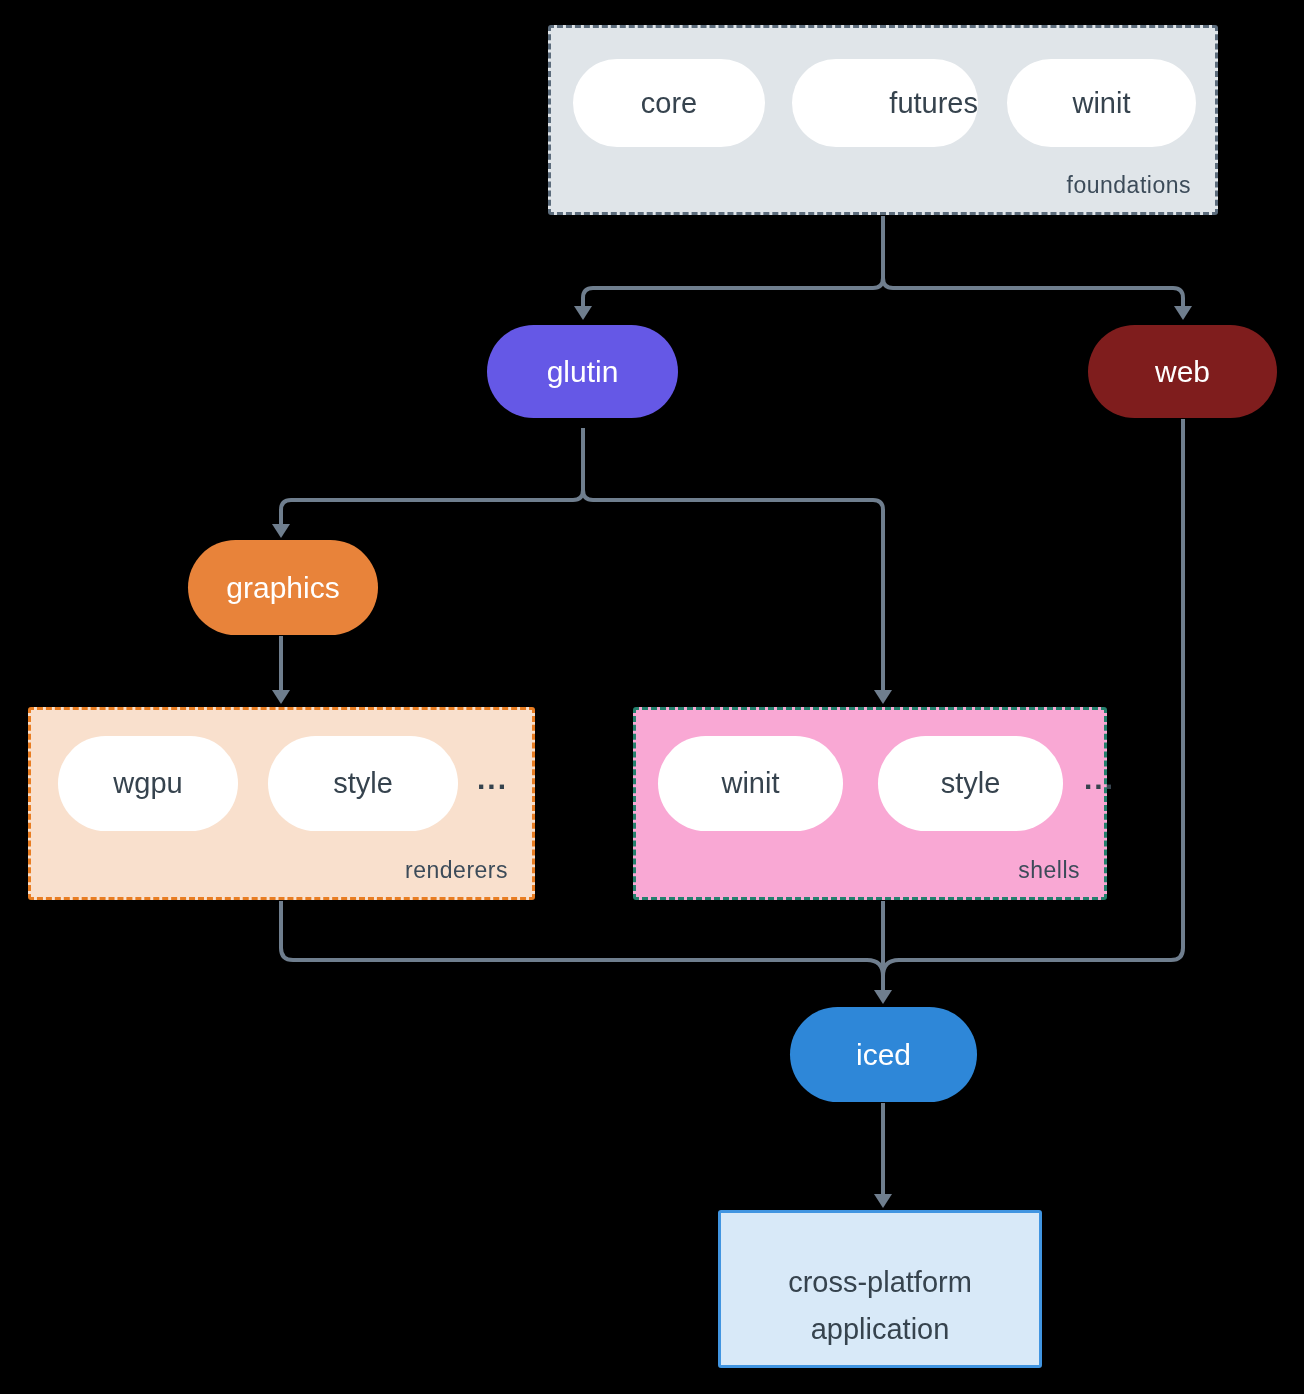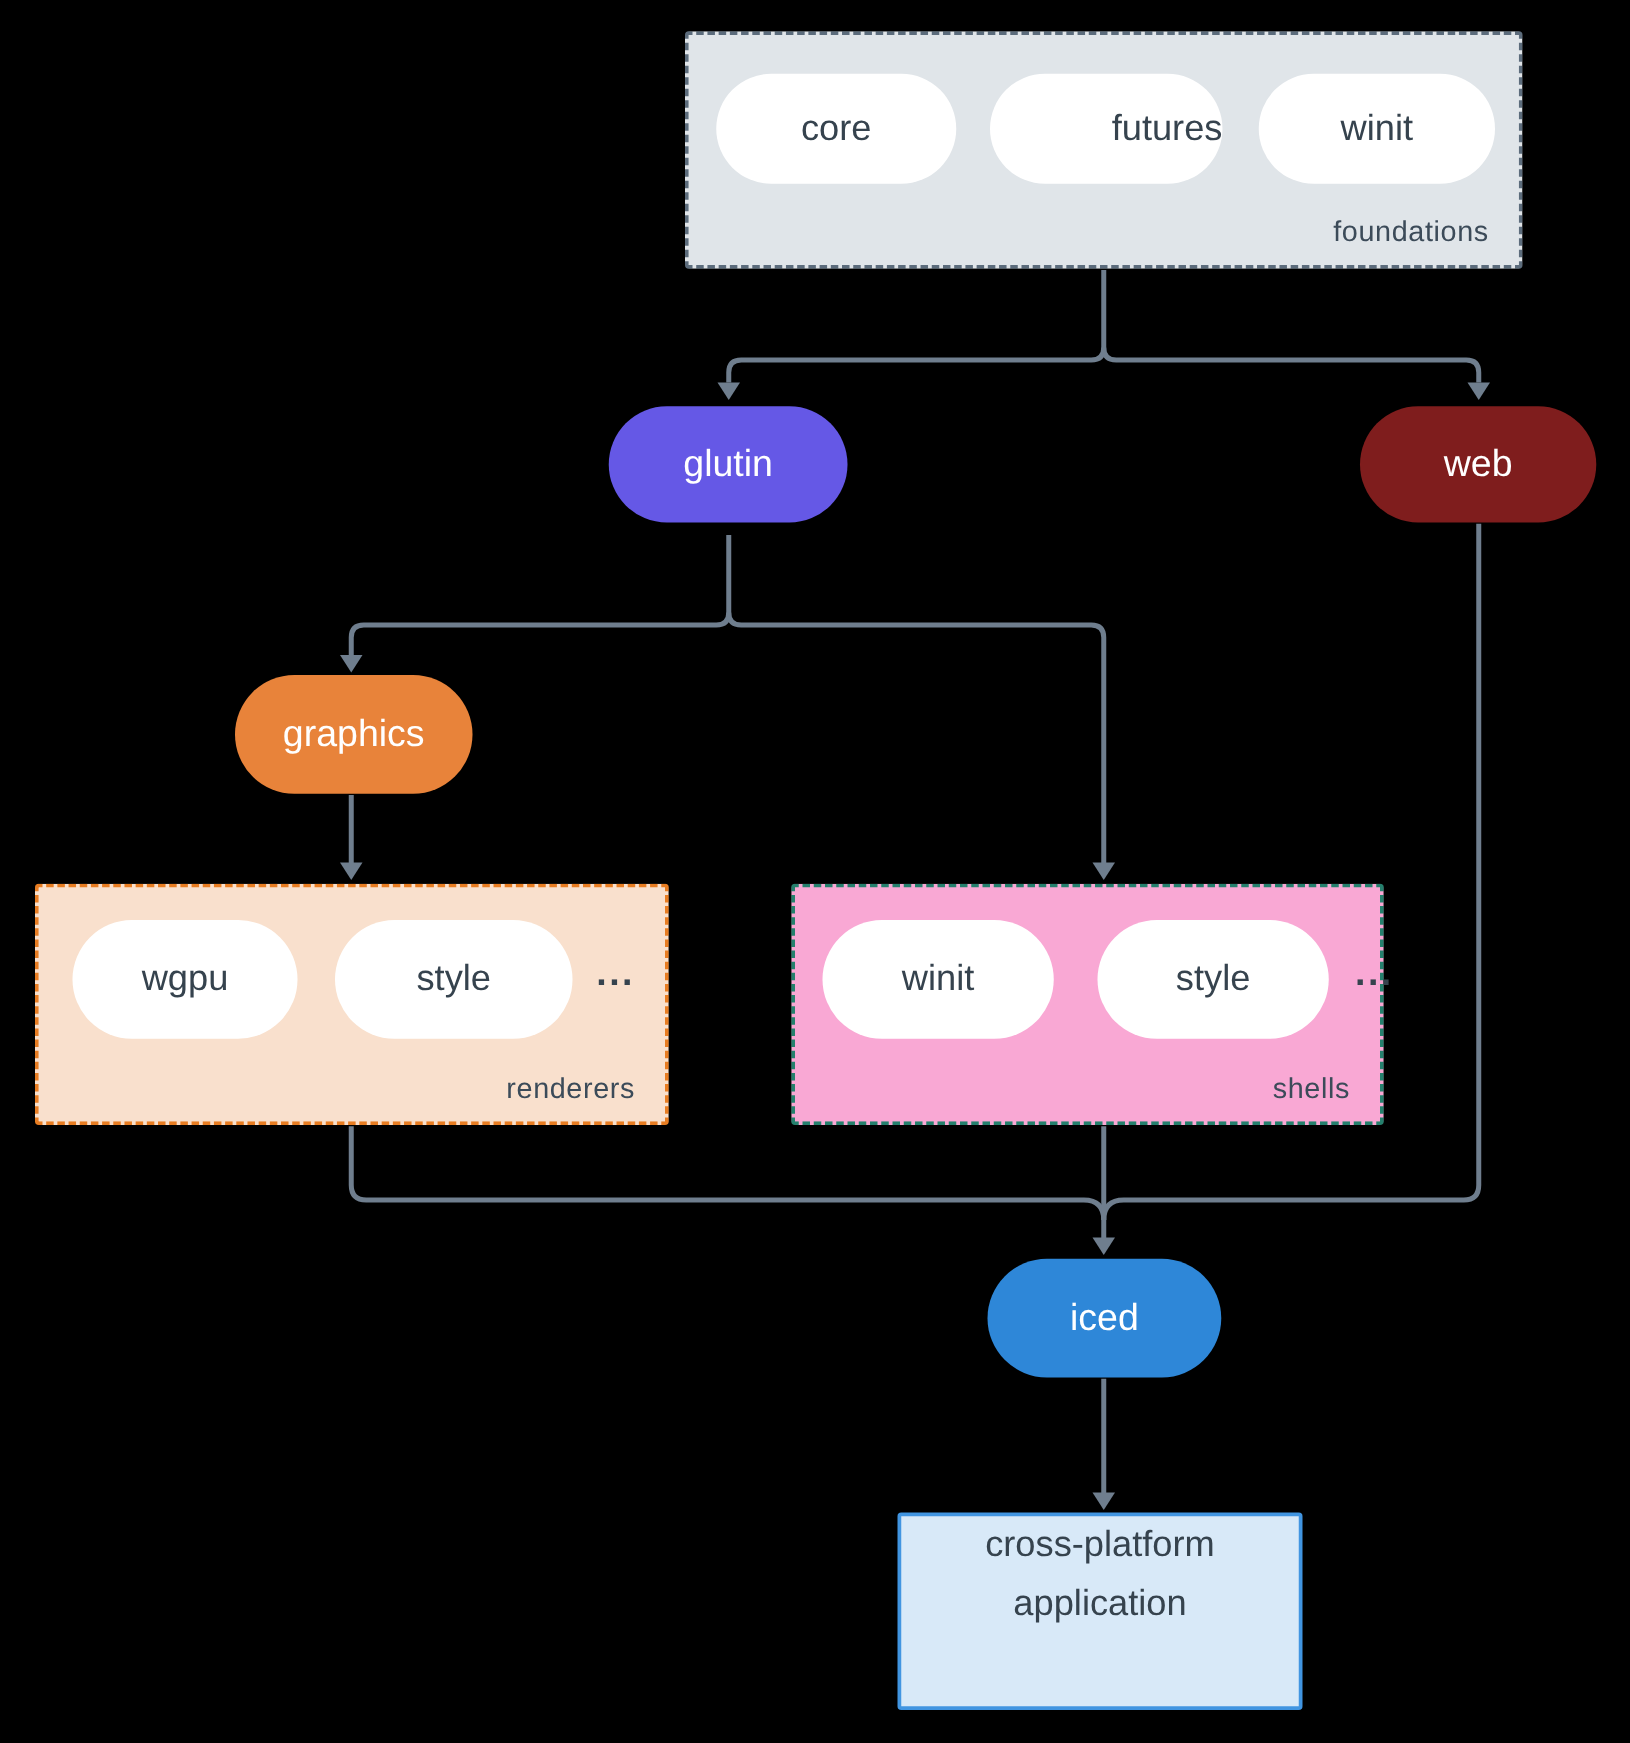--- a/index.html
+++ b/index.html
@@ -45,27 +45,27 @@
     letter-spacing: 2px;
     font-weight: bold;
   }
   .app-box {
     position: absolute;
     left: 718px; top: 1210px;
     width: 324px; height: 158px;
     border: 3px solid;
     border-radius: 3px;
     display: flex;
-    align-items: flex-start;
+    align-items: flex-end;
     justify-content: center;
     text-align: center;
     font-size: 29px;
     line-height: 1.62;
     color: #36434e;
-    padding: 0 38px;
+    padding: 12px 38px;
   }
 </style>
 </head>
 <body>
 
 <div class="stage">
 
   <svg class="arrows" viewBox="0 0 1304 1394" xmlns="http://www.w3.org/2000/svg">
     <g fill="none" stroke="#6f7e8e" stroke-width="4" stroke-linejoin="round">
       <path d="M 883 216 V 278 Q 883 288 873 288 H 593 Q 583 288 583 298 V 306"></path>

